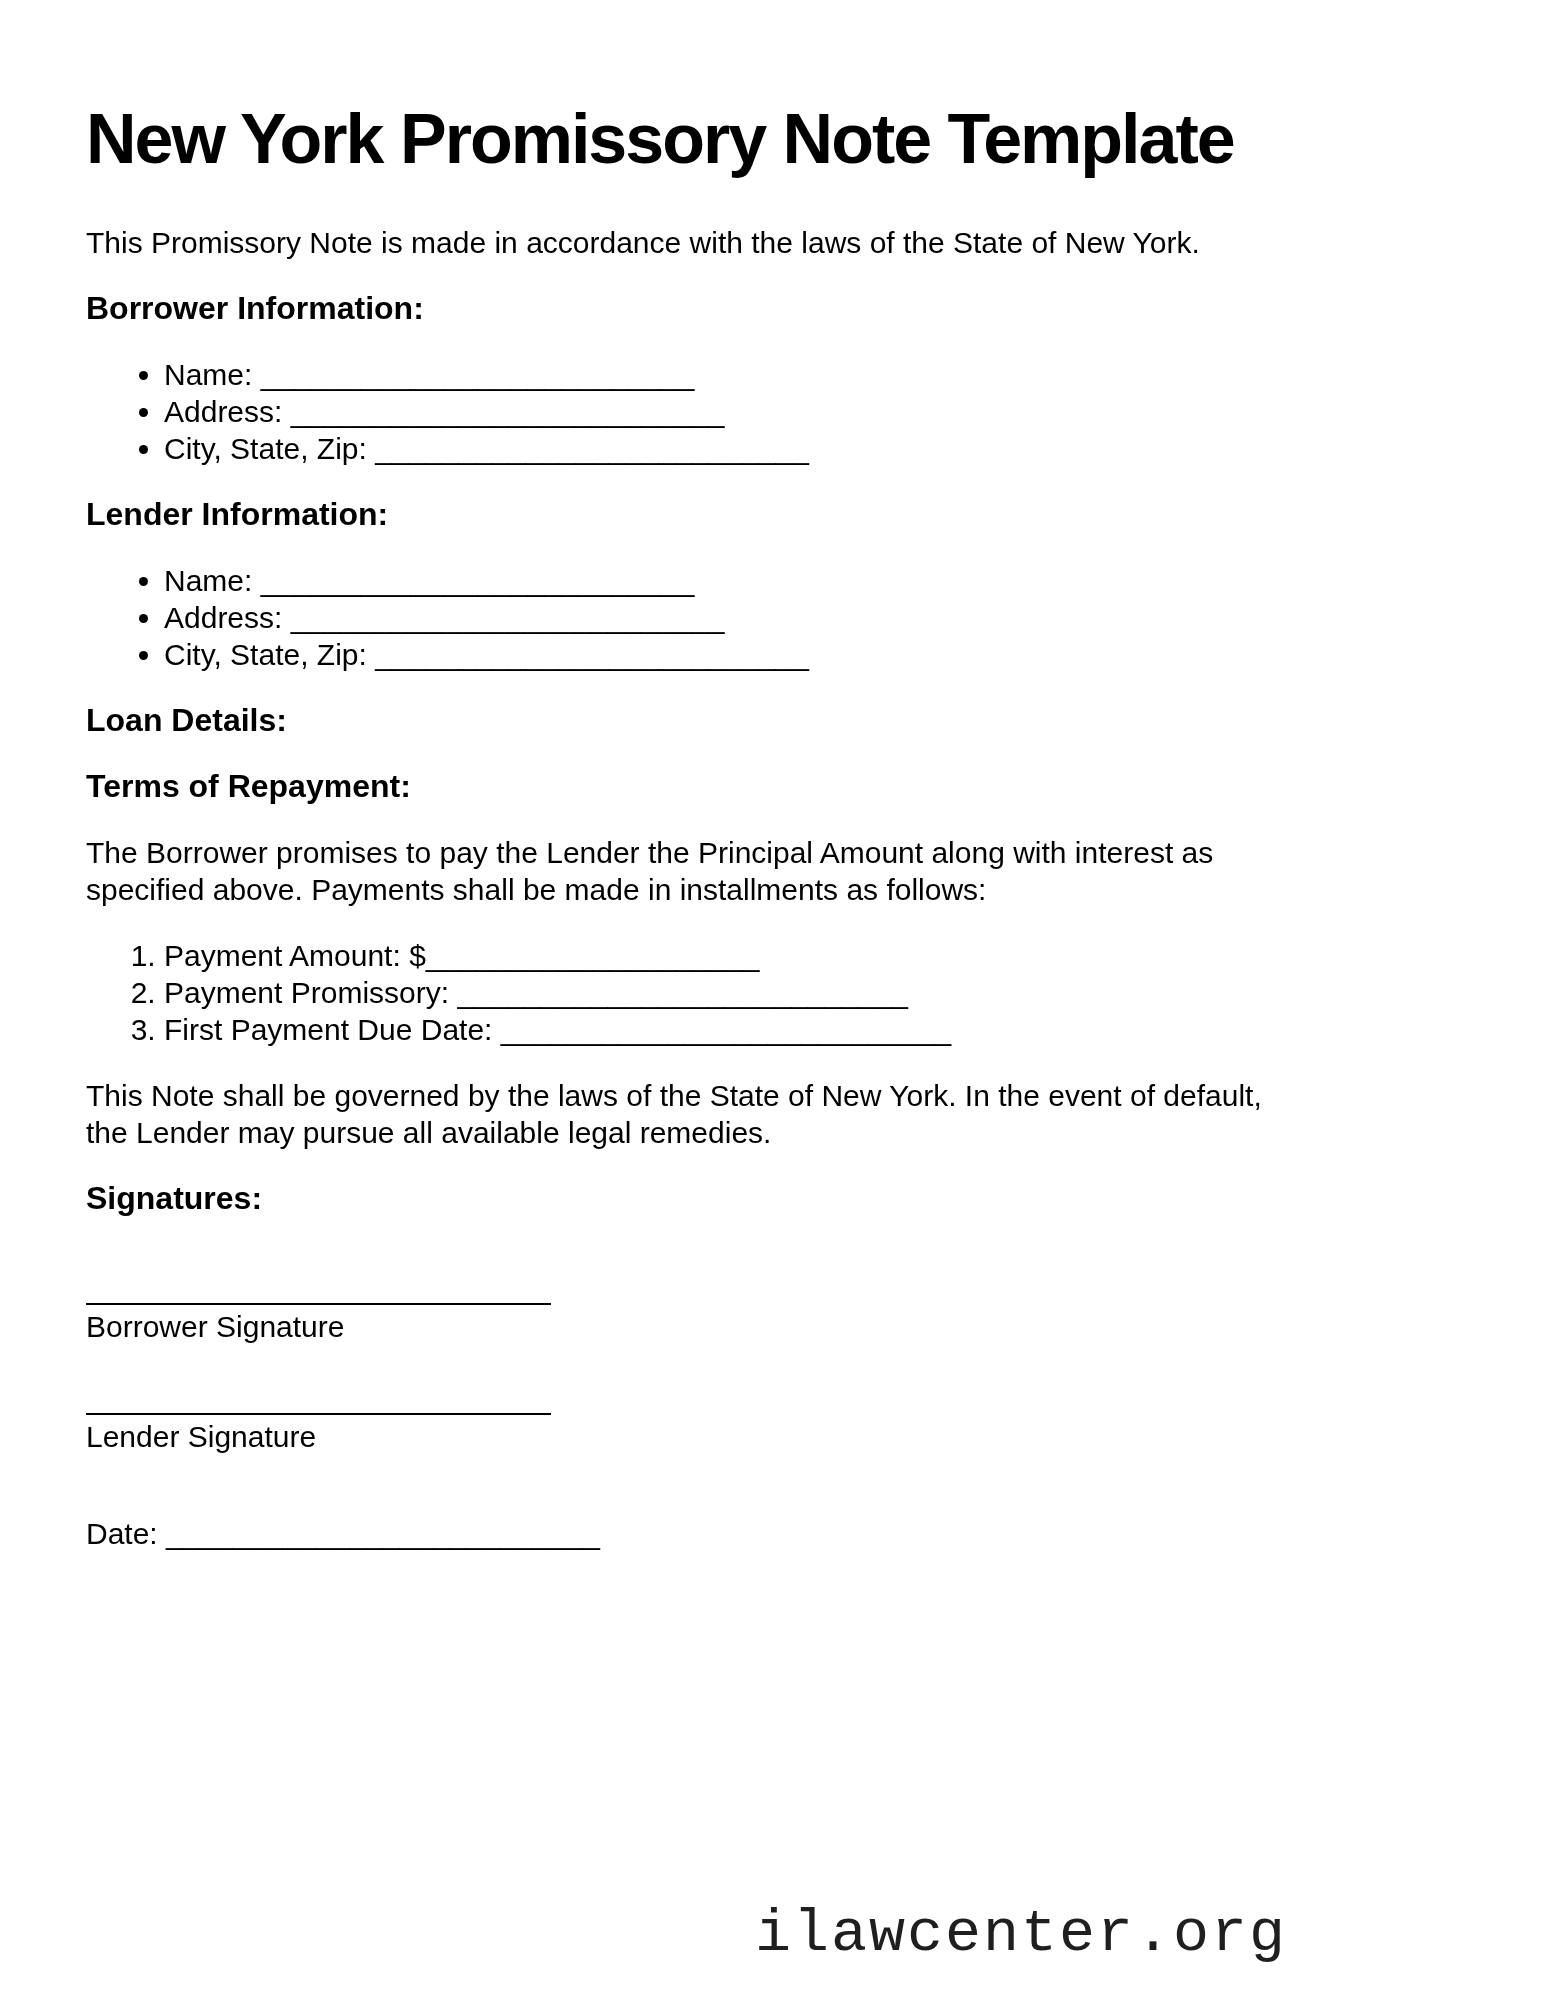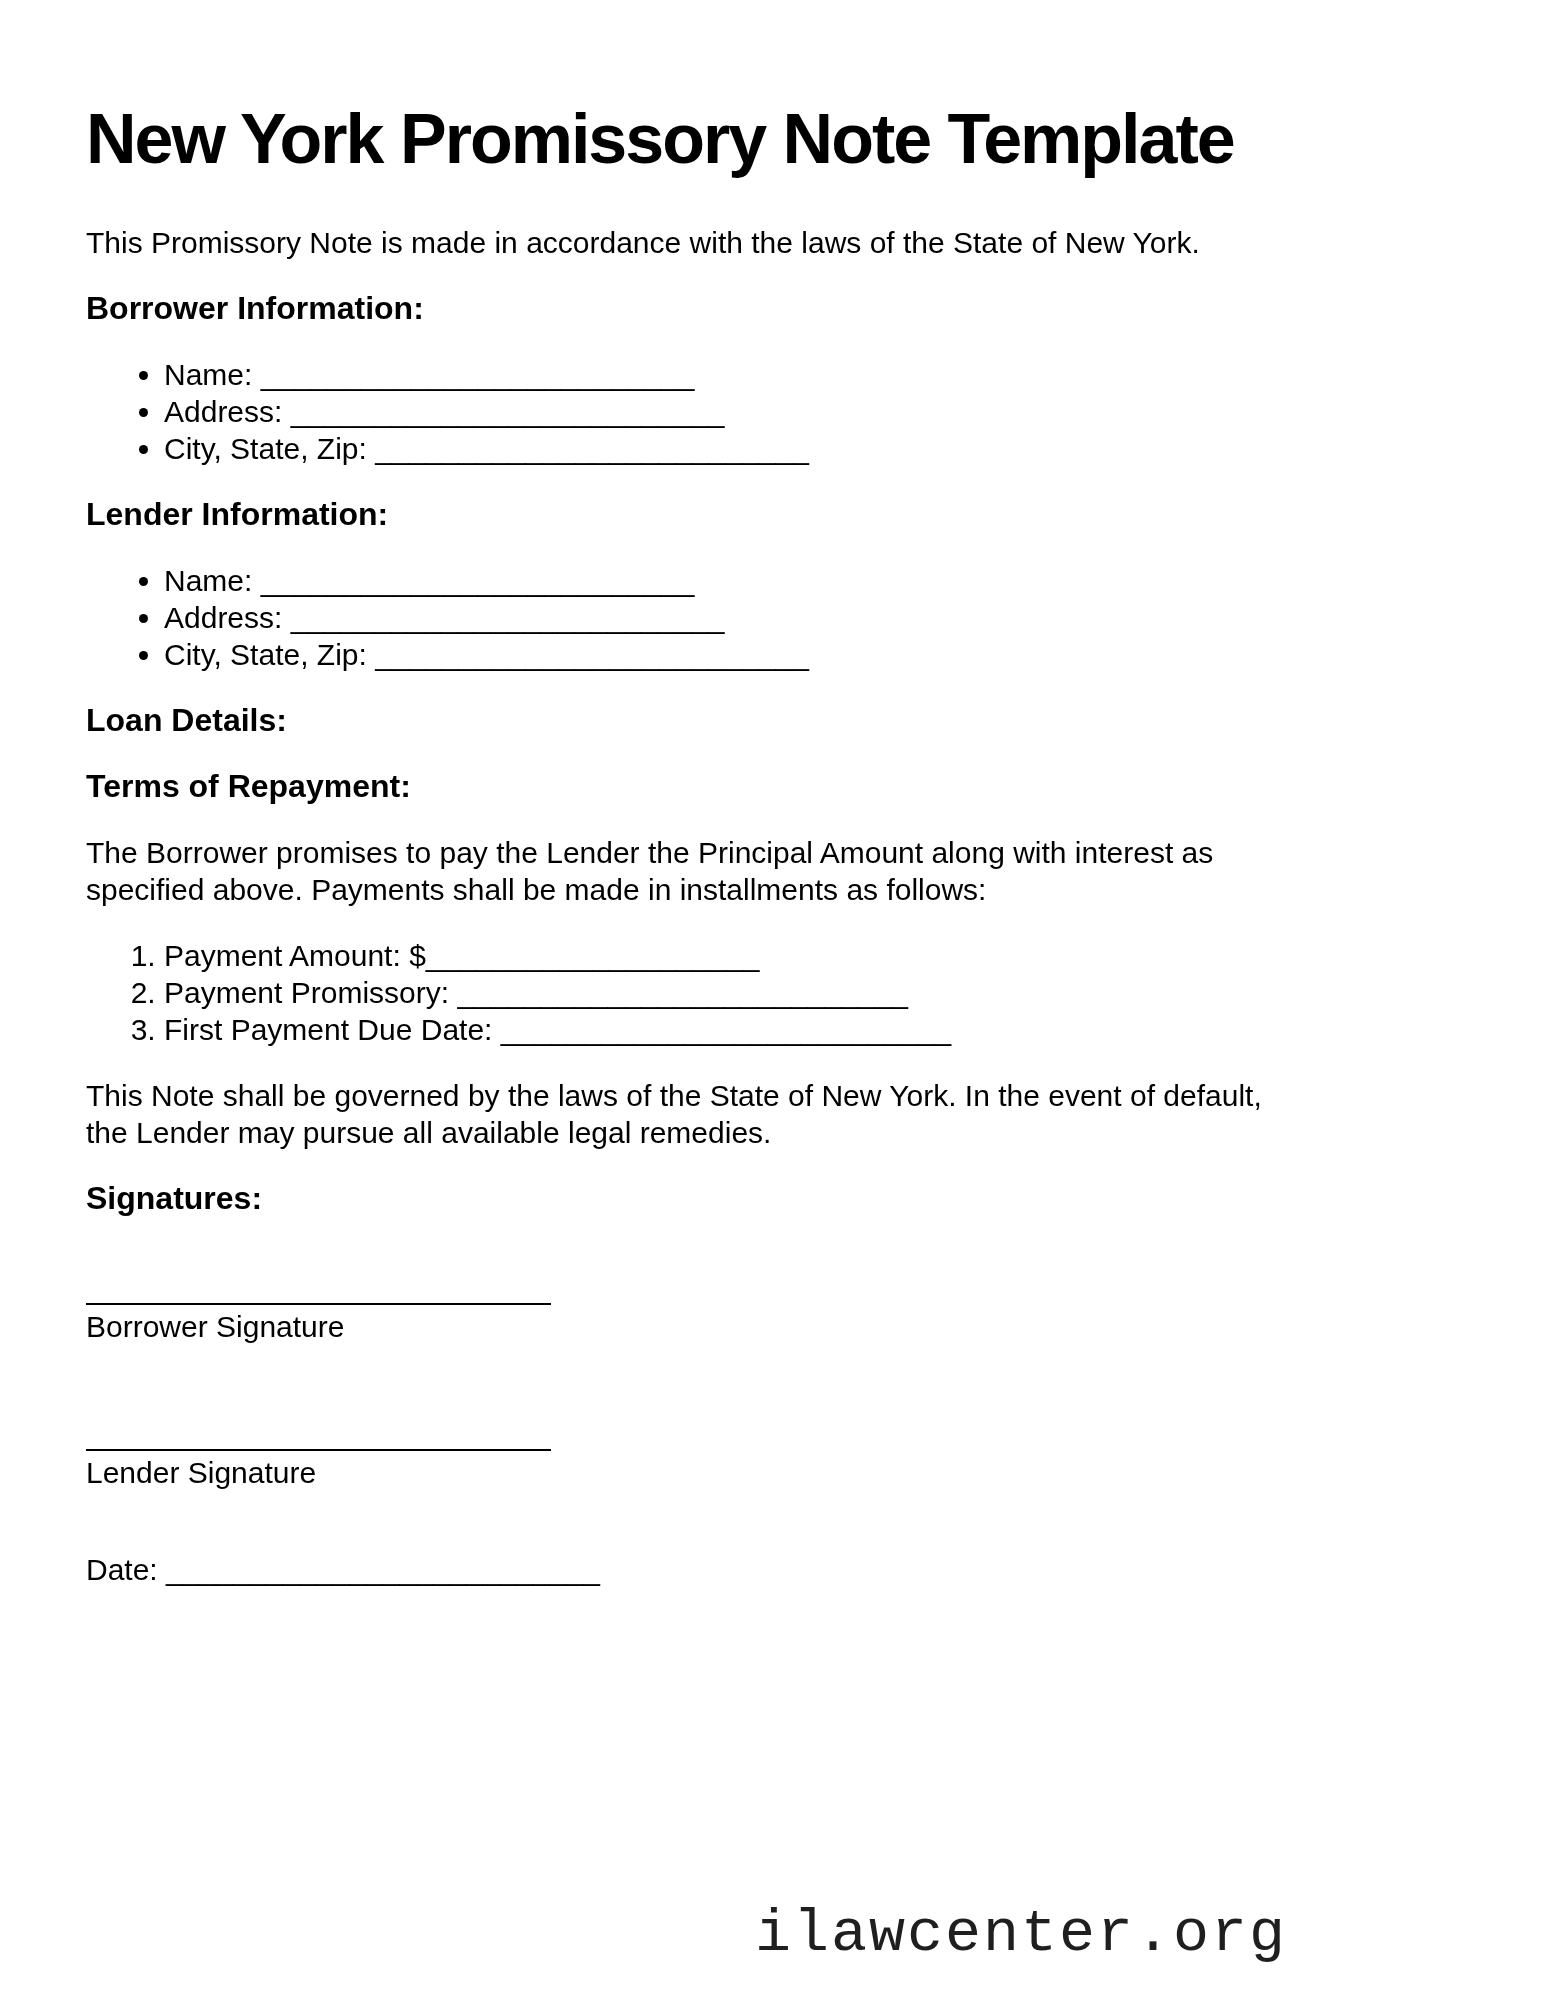--- a/index.html
+++ b/index.html
@@ -31,21 +31,21 @@
   }
   p.doc-paragraph { margin: 9px 0 29px 0; }
   ul.blank-list, ol.blank-list {
     margin: 0 0 29px 0;
     padding-left: 78px;
   }
   ul.blank-list li, ol.blank-list li {
     line-height: 37px;
   }
   .sig-block-borrower { margin-top: 86px; }
-  .sig-block-lender   { margin-top: 104px; }
+  .sig-block-lender   { margin-top: 68px; }
   .sig-rule {
     width: 465px;
     height: 0;
     border-top: 2px solid var(--color-ink, #000000);
   }
   p.sig-label { margin: 3px 0 0 0; }
   p.date-line { margin: 60px 0 0 0; }
   .footer-brand {
     position: absolute;
     right: 69px;

